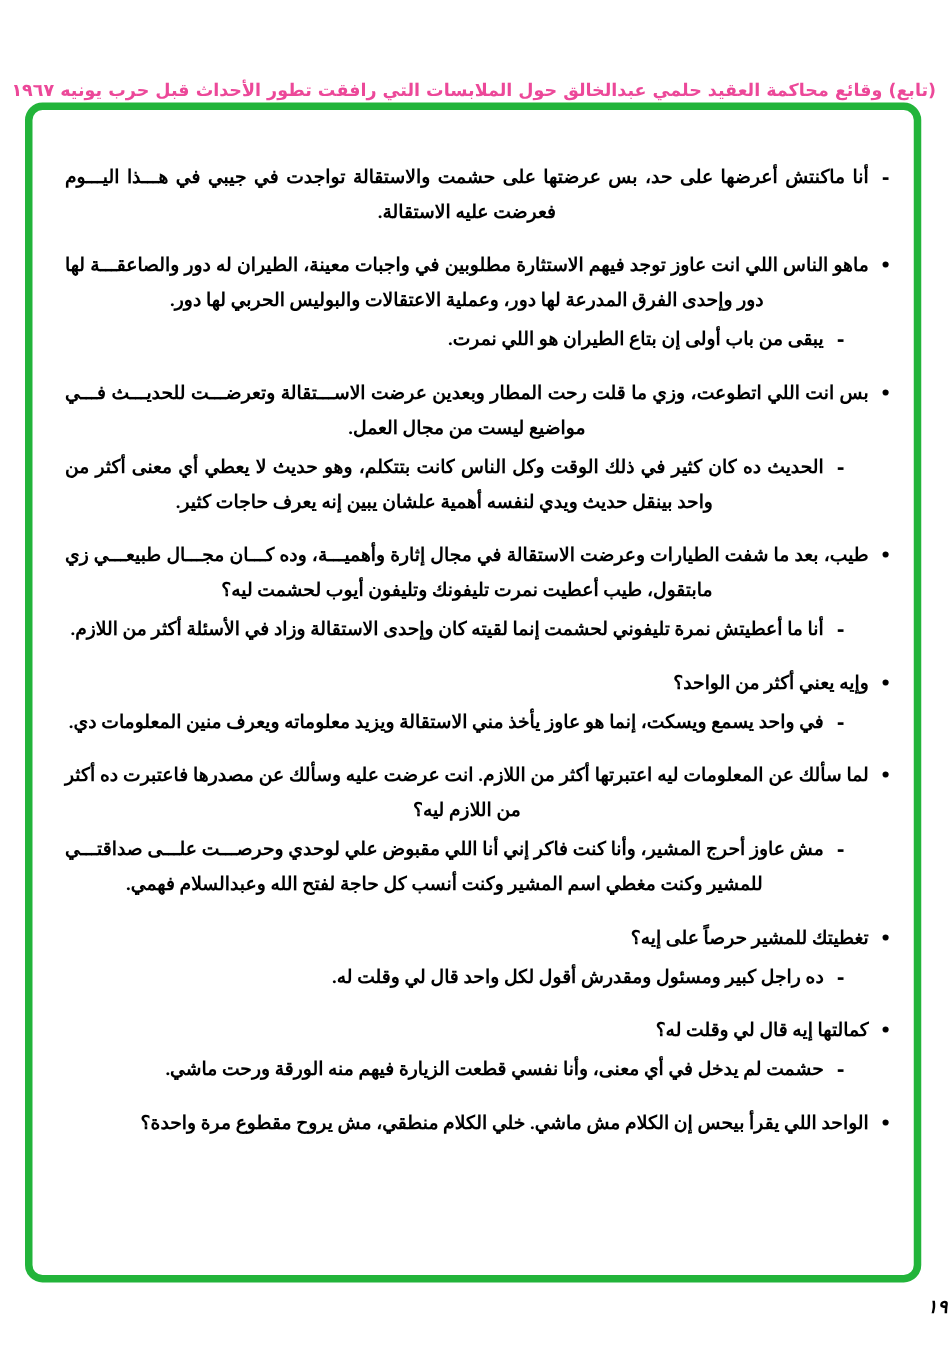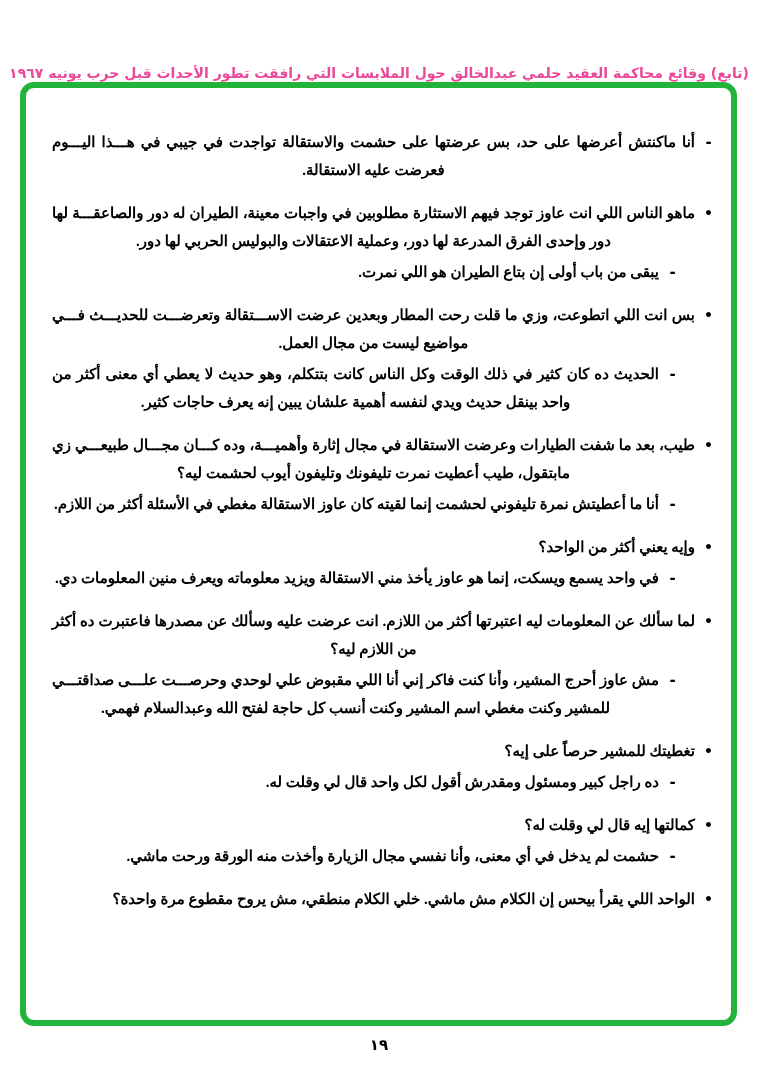--- a/index.html
+++ b/index.html
@@ -60,23 +60,23 @@
   .item.wrap .text{
     text-align-last:center;
   }
   .item.sub{
     margin-right:36px;
     margin-top:3px;
   }
   .footer{
     position:absolute;
     top:1036px;left:0;right:0;
-    text-align:center;
     font-size:15px;
     direction:rtl;
+    font-style:italic;
   }
 </style>
 </head>
 <body>
 
 <div class="header">(تابع) وقائع محاكمة العقيد حلمي عبدالخالق حول الملابسات التي رافقت تطور الأحداث قبل حرب يونيه ١٩٦٧</div>
 
 <div class="frame">
   <div class="content">
   <div class="item wrap">
@@ -104,21 +104,21 @@
     <span class="text">الحديث ده كان كثير في ذلك الوقت وكل الناس كانت بتتكلم، وهو حديث لا يعطي أي معنى أكثر من واحد بينقل حديث ويدي لنفسه أهمية علشان يبين إنه يعرف حاجات كثير.</span>
   </div>
 
   <div class="item wrap">
     <span class="marker bullet">•</span>
     <span class="text">طيب، بعد ما شفت الطيارات وعرضت الاستقالة في مجال إثارة وأهميـــة، وده كـــان مجـــال طبيعـــي زي مابتقول، طيب أعطيت نمرت تليفونك وتليفون أيوب لحشمت ليه؟</span>
   </div>
 
   <div class="item sub">
     <span class="marker">-</span>
-    <span class="text">أنا ما أعطيتش نمرة تليفوني لحشمت إنما لقيته كان عاوز الاستقالة مغطي في الأسئلة أكثر من اللازم.</span>
+    <span class="text">أنا ما أعطيتش نمرة تليفوني لحشمت إنما لقيته كان وإحدى الاستقالة وزاد في الأسئلة أكثر من اللازم.</span>
   </div>
 
   <div class="item">
     <span class="marker bullet">•</span>
     <span class="text">وإيه يعني أكثر من الواحد؟</span>
   </div>
 
   <div class="item sub">
     <span class="marker">-</span>
     <span class="text">في واحد يسمع ويسكت، إنما هو عاوز يأخذ مني الاستقالة ويزيد معلوماته ويعرف منين المعلومات دي.</span>
@@ -144,21 +144,21 @@
     <span class="text">ده راجل كبير ومسئول ومقدرش أقول لكل واحد قال لي وقلت له.</span>
   </div>
 
   <div class="item">
     <span class="marker bullet">•</span>
     <span class="text">كمالتها إيه قال لي وقلت له؟</span>
   </div>
 
   <div class="item sub">
     <span class="marker">-</span>
-    <span class="text">حشمت لم يدخل في أي معنى، وأنا نفسي مجال الزيارة وأخذت منه الورقة ورحت ماشي.</span>
+    <span class="text">حشمت لم يدخل في أي معنى، وأنا نفسي قطعت الزيارة فيهم منه الورقة ورحت ماشي.</span>
   </div>
 
   <div class="item">
     <span class="marker bullet">•</span>
     <span class="text">الواحد اللي يقرأ بيحس إن الكلام مش ماشي. خلي الكلام منطقي، مش يروح مقطوع مرة واحدة؟</span>
   </div>
 
 </div>
 </div>
 

